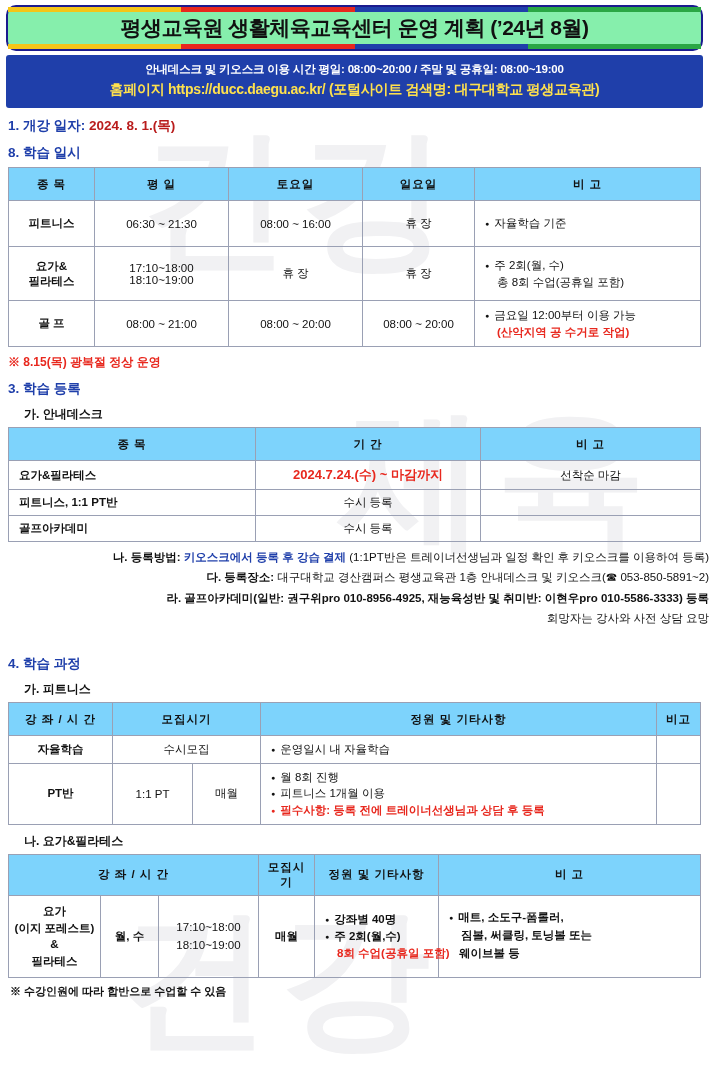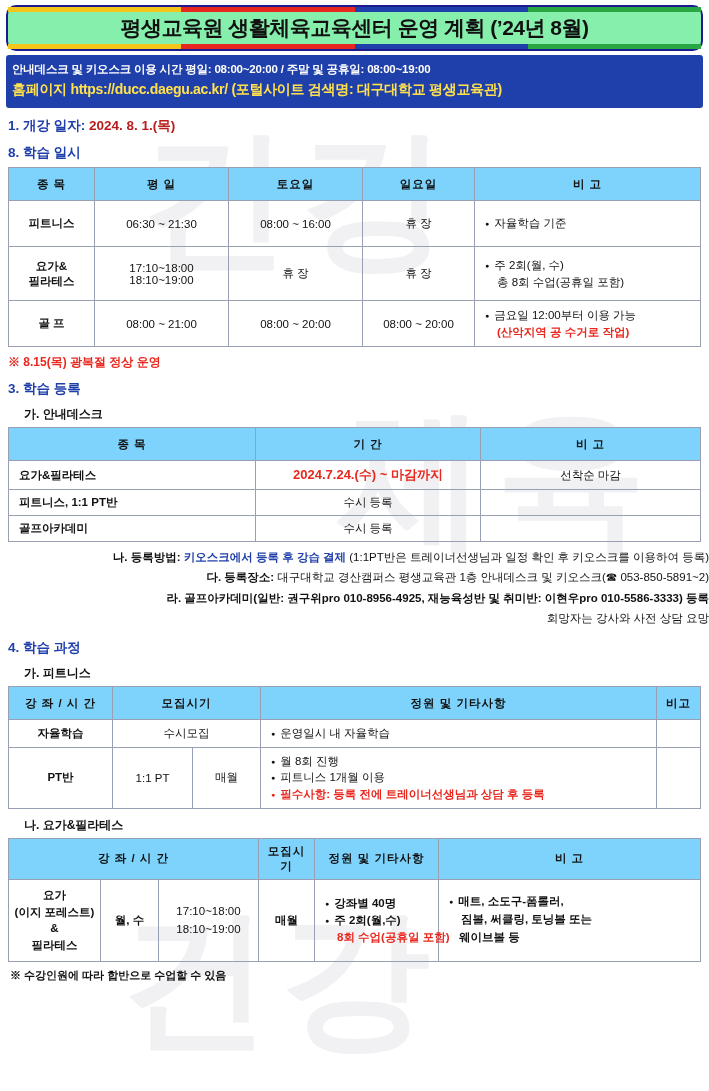--- a/index.html
+++ b/index.html
@@ -74,20 +74,21 @@
     color: #111;
     letter-spacing: -0.5px;
   }
 
   .blue-band {
     margin: 4px 6px 0 6px;
     background: #1f3faa;
     color: #fff;
     border-radius: 3px;
     padding: 7px 6px 9px 6px;
+    text-align: center;
   }
   .blue-band .l1 {
     font-size: 11.5px;
     font-weight: 700;
     letter-spacing: -0.2px;
     margin-bottom: 4px;
   }
   .blue-band .l2 {
     font-size: 14px;
     font-weight: 700;
@@ -314,21 +315,21 @@
     </div>
     <div class="para">
       <b>다. 등록장소:</b>
       <span>대구대학교 경산캠퍼스 평생교육관 1층 안내데스크 및 키오스크(☎ 053-850-5891~2)</span>
     </div>
     <div class="para">
       <b>라. 골프아카데미(일반: 권구위pro 010-8956-4925,  재능육성반 및 취미반: 이현우pro 010-5586-3333) 등록</b>
     </div>
     <div class="para hang">회망자는 강사와 사전 상담 요망</div>
 
-    <div class="sec-head" style="margin-top:12px">4. 학습 과정</div>
+    <div class="sec-head" style="margin-top:28px">4. 학습 과정</div>
     <div class="sub-head">가. 피트니스</div>
 
     <table>
       <colgroup>
           <col style="width:104px">
           <col style="width:80px">
           <col style="width:68px">
           <col>
           <col style="width:44px">
         </colgroup>

